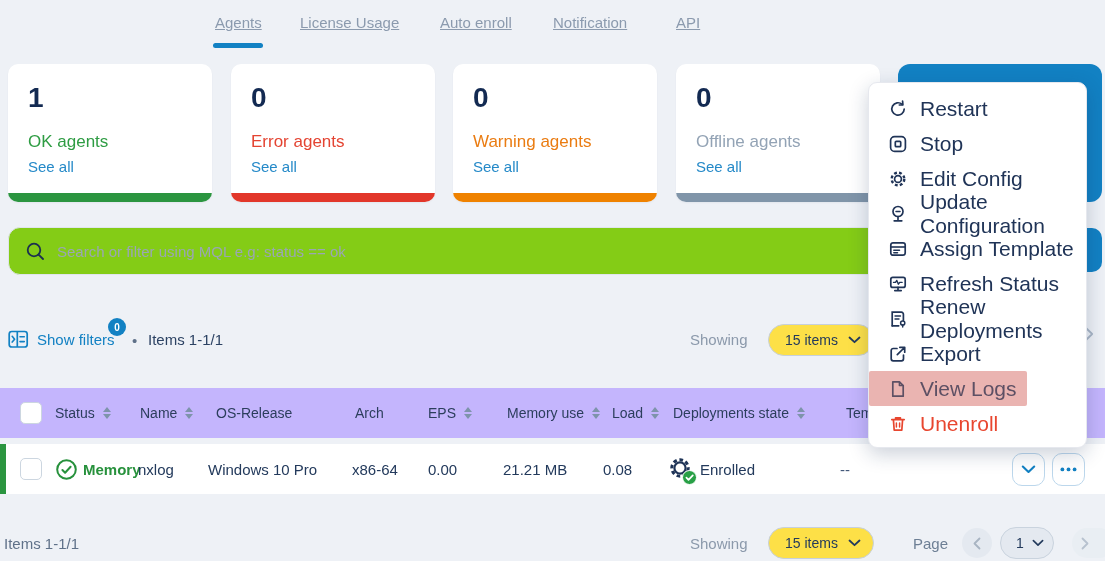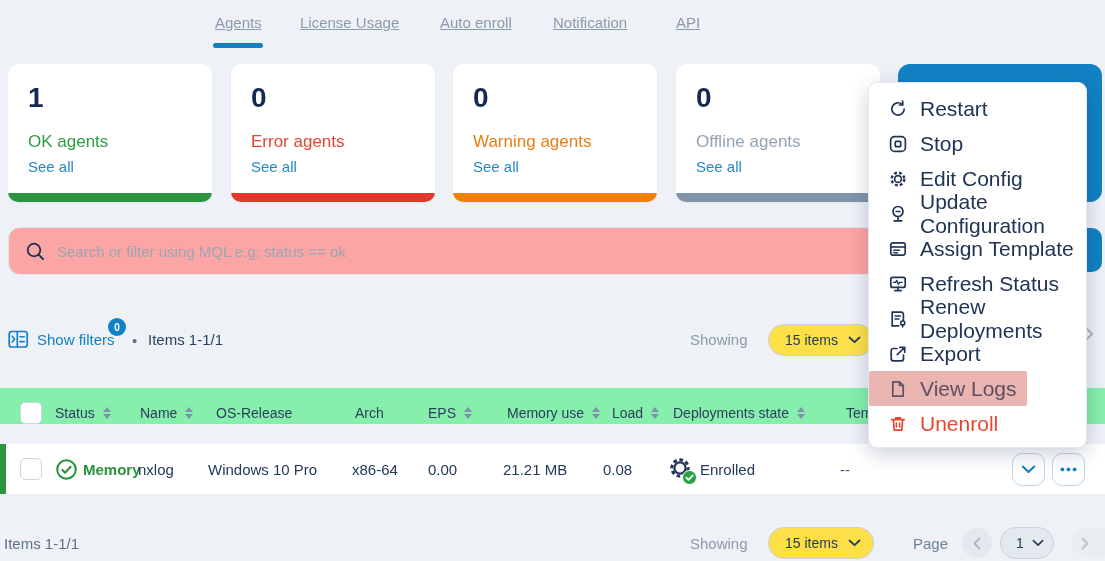--- a/index.html
+++ b/index.html
@@ -23,40 +23,40 @@
   .card-link { position:absolute; left:20px; top:94px; font-size:15px; color:#2489c8; cursor:pointer; }
   .card-bar { position:absolute; left:0; bottom:0; width:100%; height:9px; }
   .c-ok .card-label{color:#2e9c43;} .c-ok .card-bar{background:#2b9540;}
   .c-err .card-label{color:#e44432;} .c-err .card-bar{background:#e2372a;}
   .c-warn .card-label{color:#ea7c12;} .c-warn .card-bar{background:#ef8200;}
   .c-off .card-label{color:#93a3b5;} .c-off .card-bar{background:#8095a9;}
 
   .cta-big { position:absolute; left:898px; top:64px; width:204px; height:138px; background:#1281c3; border-radius:12px; z-index:1; }
 
   
-  .search-box { position:absolute; left:8px; top:227px; width:962px; height:48px; background:#fca5a5; border:1px solid #e0e5ec; border-radius:12px; }
+  .search-box { position:absolute; left:8px; top:227px; width:962px; height:48px; background:#84cc16; border:1px solid #e0e5ec; border-radius:12px; }
   .search-box svg { position:absolute; left:16px; top:13px; }
   .search-input { position:absolute; left:48px; top:0; width:880px; height:46px; border:0; outline:none; background:transparent; font-size:15px; color:#2c3e5d; font-family:"Liberation Sans",sans-serif; }
   .search-input::placeholder { color:#9aa6b4; }
   .search-btn { position:absolute; left:985px; top:228px; width:117px; height:44px; background:#1281c3; border-radius:10px; z-index:1; }
 
   
   .toolbar { position:absolute; left:0; top:318px; width:100%; height:44px; }
   .filters-btn { position:absolute; left:8px; top:12px; display:flex; align-items:center; gap:8px; color:#1281c3; font-size:15px; cursor:pointer; }
   .filters-badge { position:absolute; left:108px; top:0; width:18px; height:18px; border-radius:50%; background:#1281c3; color:#fff; font-size:10px; font-weight:bold; display:flex; align-items:center; justify-content:center; }
   .toolbar-sep { position:absolute; left:132px; top:14px; color:#5f7189; font-size:15px; }
   .items-count-top { position:absolute; left:148px; top:13px; color:#2c4263; font-size:15px; }
   .showing-label { position:absolute; left:690px; top:13px; color:#8b99ab; font-size:15px; }
   .pagesize-pill { position:absolute; left:768px; top:6px; width:106px; height:32px; background:#fde047; border:1px solid #c6d0dc; border-radius:16px; cursor:pointer; }
   .pagesize-pill .pill-label { position:absolute; left:16px; top:7px; font-size:14px; color:#233a5c; }
   .pagesize-pill svg { position:absolute; right:12px; top:11px; }
   .next-top { position:absolute; left:1085px; top:9px; }
 
   
-  .thead { position:absolute; left:0; top:388px; width:100%; height:36px; background:#86efac; }
+  .thead { position:absolute; left:0; top:388px; width:100%; height:50px; background:#c4b5fd; }
   .th { position:absolute; top:0; height:50px; display:flex; align-items:center; font-size:14px; color:#2c3e5d; }
   .sort { display:inline-flex; flex-direction:column; gap:2px; margin-left:8px; }
   .sort i { width:0; height:0; border-left:4px solid transparent; border-right:4px solid transparent; }
   .sort .up { border-bottom:5px solid #7e93ab; }
   .sort .down { border-top:5px solid #7e93ab; }
   .checkbox { position:absolute; left:20px; top:14px; width:22px; height:22px; background:#fff; border:1px solid #ccd6e0; border-radius:5px; cursor:pointer; }
 
   .trow { position:absolute; left:0; top:444px; width:100%; height:50px; background:#fff; }
   .trow .row-accent { position:absolute; left:0; top:0; width:6px; height:50px; background:#2b9540; }
   .trow .checkbox { top:14px; }

